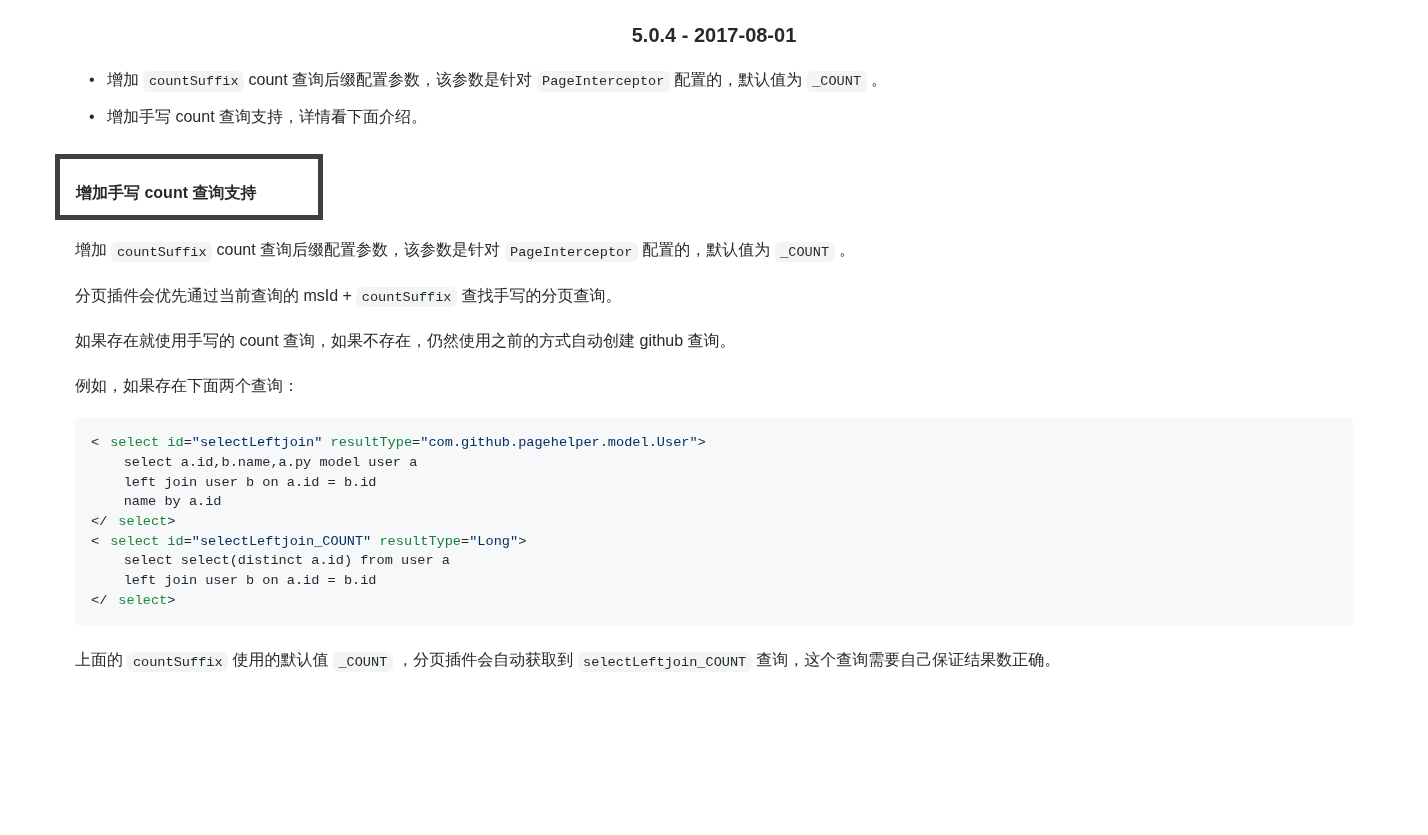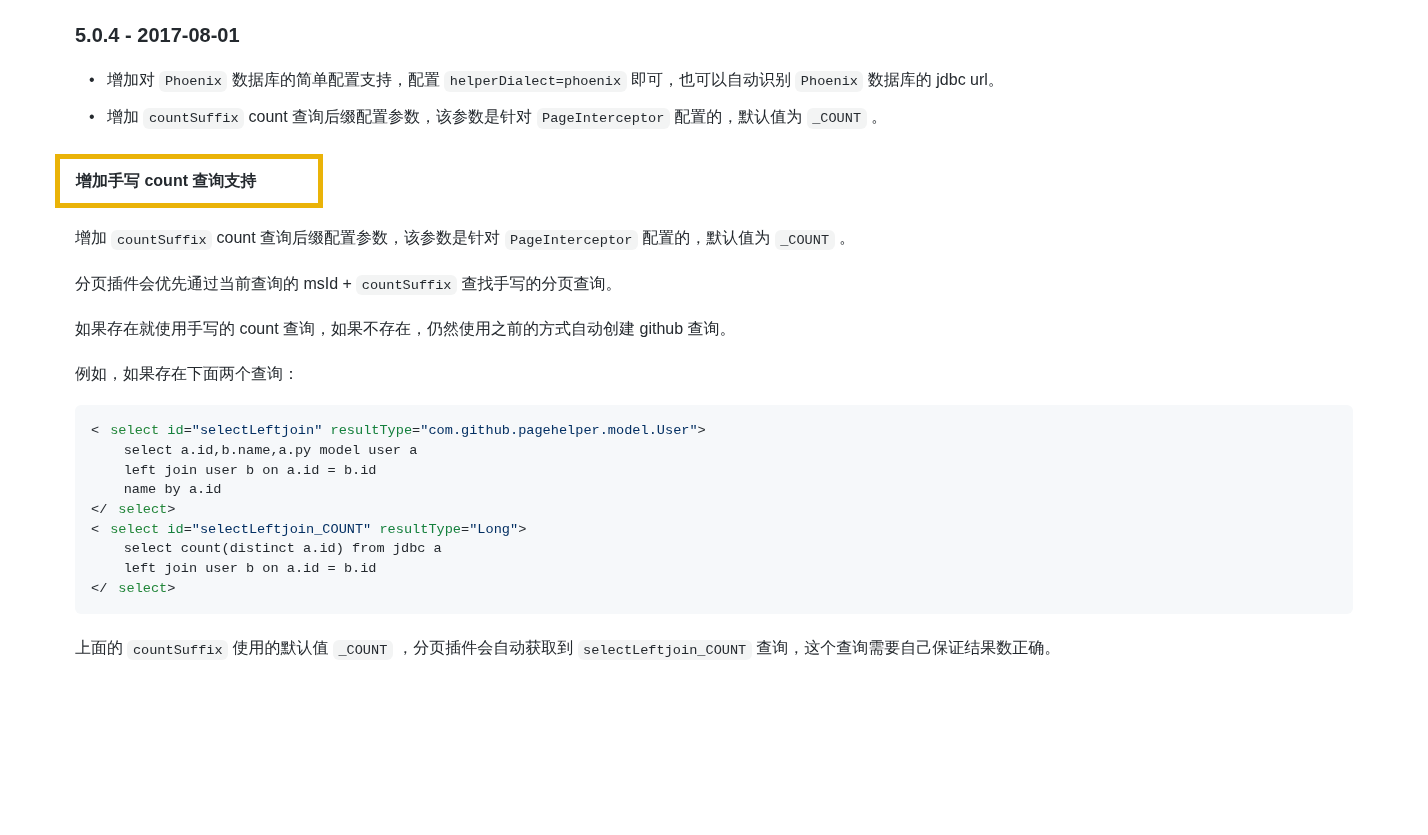--- a/index.html
+++ b/index.html
@@ -13,34 +13,35 @@
       line-height: 1.5;
       color: #24292e;
       background: #ffffff;
       padding: 20px 75px;
     }
     h3.section-title {
       font-size: 20px;
       font-weight: 600;
       margin-bottom: 16px;
       color: #24292e;
+      text-align: center;
     }
     h4.sub-heading {
       font-size: 16px;
       font-weight: 600;
       margin-bottom: 16px;
       display: inline-block;
       padding: 4px 0;
     }
     .highlight-box {
-      border: 5px solid #eab308;
+      border: 5px solid #404040;
       display: inline-block;
       margin-bottom: 16px;
       margin-left: -20px;
-      padding: 6px 62px 6px 16px;
+      padding: 18px 62px 6px 16px;
     }
     .highlight-box h4 {
       margin-bottom: 0;
     }
     ul {
       list-style: none;
       margin-bottom: 24px;
       padding-left: 32px;
     }
     ul li {
@@ -84,39 +85,39 @@
     .syn-punct { color: #24292e; }
   </style>
 </head>
 <body>
 
 
 
 <h3 class="section-title">5.0.4 - 2017-08-01</h3>
 
 <ul id="bullet-list">
-    <li>增加对 <code class="inline-code">Phoenix</code> 数据库的简单配置支持，配置 <code class="inline-code">helperDialect=phoenix</code> 即可，也可以自动识别 <code class="inline-code">Phoenix</code> 数据库的 jdbc url。</li>
     <li>增加 <code class="inline-code">countSuffix</code> count 查询后缀配置参数，该参数是针对 <code class="inline-code">PageInterceptor</code> 配置的，默认值为 <code class="inline-code">_COUNT</code> 。</li>
+    <li>增加手写 count 查询支持，详情看下面介绍。</li>
   </ul>
 
 <div class="highlight-box">
   <h4 class="sub-heading">增加手写 count 查询支持</h4>
 </div>
 
 <p class="para" id="para1">增加 <code class="inline-code">countSuffix</code> count 查询后缀配置参数，该参数是针对 <code class="inline-code">PageInterceptor</code> 配置的，默认值为 <code class="inline-code">_COUNT</code> 。</p>
 <p class="para" id="para2">分页插件会优先通过当前查询的 msId + <code class="inline-code">countSuffix</code> 查找手写的分页查询。</p>
 <p class="para" id="para3">如果存在就使用手写的 count 查询，如果不存在，仍然使用之前的方式自动创建 github 查询。</p>
 <p class="para" id="para4">例如，如果存在下面两个查询：</p>
 
 <pre class="code-block" id="codeblock"><span class="line"><span class="syn-punct">&lt;</span><span class="syn-tag">select</span><span> </span><span class="syn-attr">id</span><span class="syn-punct">=</span><span class="syn-str">"selectLeftjoin"</span><span> </span><span class="syn-attr">resultType</span><span class="syn-punct">=</span><span class="syn-str">"com.github.pagehelper.model.User"</span><span class="syn-punct">&gt;</span></span>
 <span class="line"><span>    select a.id,b.name,a.py model user a</span></span>
 <span class="line"><span>    left join user b on a.id = b.id</span></span>
 <span class="line"><span>    name by a.id</span></span>
 <span class="line"><span class="syn-punct">&lt;/</span><span class="syn-tag">select</span><span class="syn-punct">&gt;</span></span>
 <span class="line"><span class="syn-punct">&lt;</span><span class="syn-tag">select</span><span> </span><span class="syn-attr">id</span><span class="syn-punct">=</span><span class="syn-str">"selectLeftjoin_COUNT"</span><span> </span><span class="syn-attr">resultType</span><span class="syn-punct">=</span><span class="syn-str">"Long"</span><span class="syn-punct">&gt;</span></span>
-<span class="line"><span>    select count(distinct a.id) from jdbc a</span></span>
+<span class="line"><span>    select select(distinct a.id) from user a</span></span>
 <span class="line"><span>    left join user b on a.id = b.id</span></span>
 <span class="line"><span class="syn-punct">&lt;/</span><span class="syn-tag">select</span><span class="syn-punct">&gt;</span></span></pre>
 
 <p class="para" id="para5">上面的 <code class="inline-code">countSuffix</code> 使用的默认值 <code class="inline-code">_COUNT</code> ，分页插件会自动获取到 <code class="inline-code">selectLeftjoin_COUNT</code> 查询，这个查询需要自己保证结果数正确。</p>
 
 
 
 
 </body></html>

